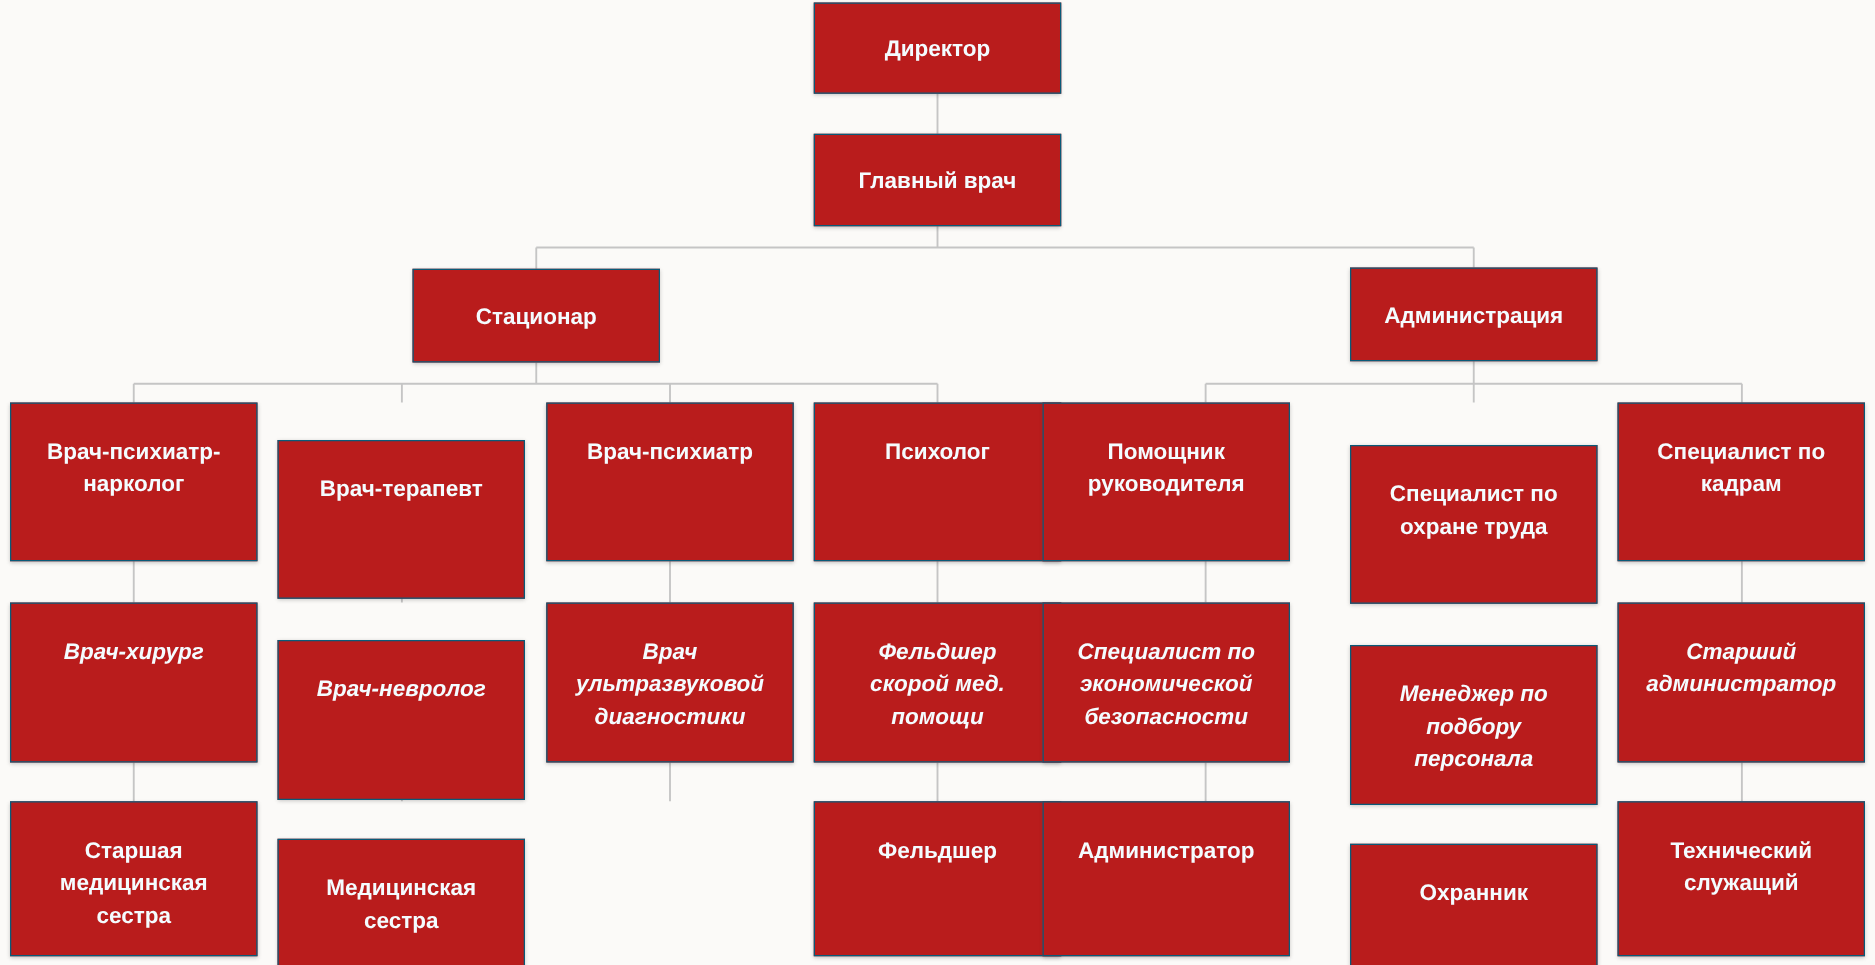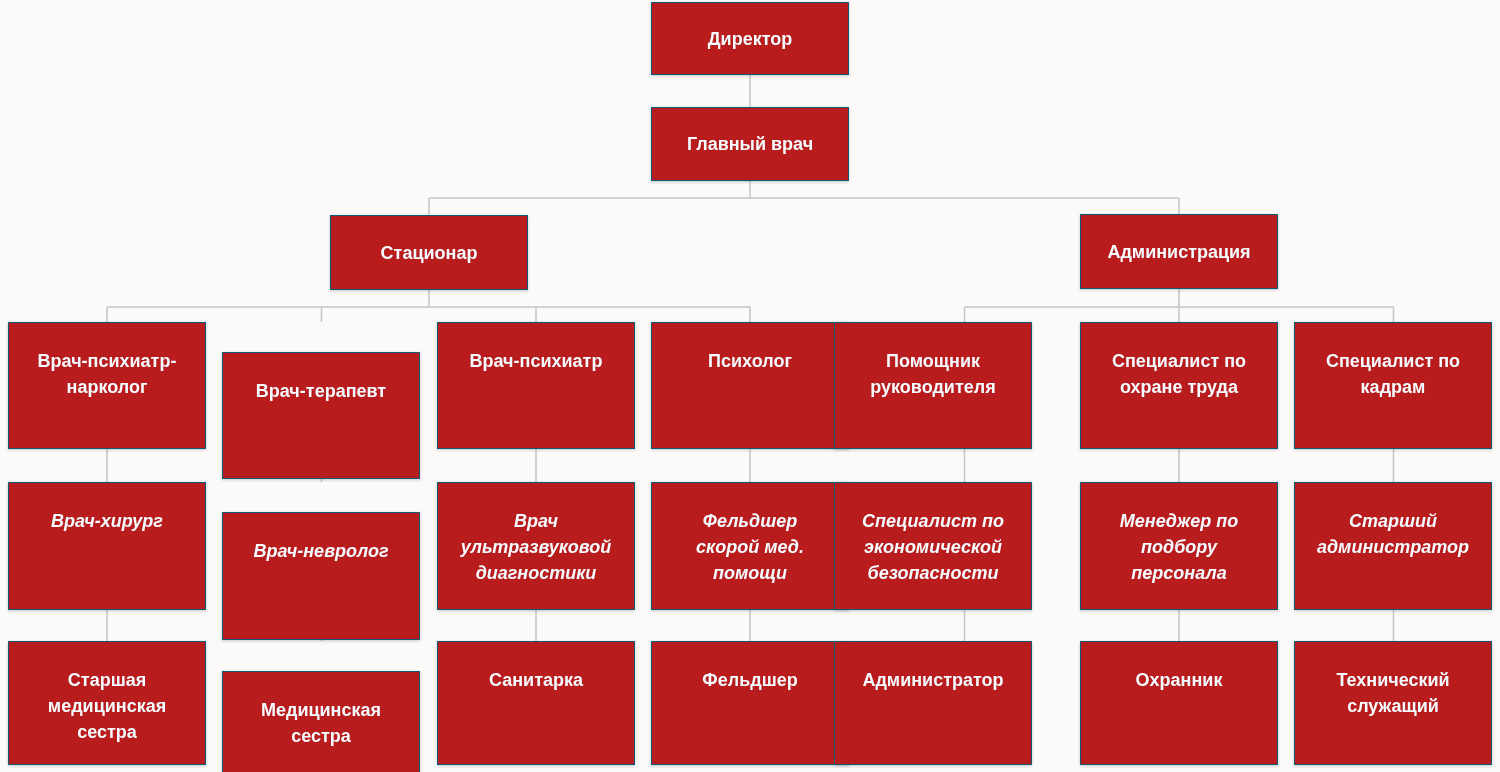--- a/index.html
+++ b/index.html
@@ -35,21 +35,21 @@
   .node .lbl {
     display: inline-block;
     max-width: 162px;
   }
   
   .c1 { left: 8px; }
   .c2 { left: 222px; margin-top: 30px; }
   .c3 { left: 437px; }
   .c4 { left: 651px; }
   .c5 { left: 834px; }
-  .c6 { left: 1080px; }
+  .c6 { left: 1080px; margin-top: 34px; }
   .c7 { left: 1294px; }
   
   .r3 { top: 322px; height: 127px; }
   .r4 { top: 482px; height: 128px; font-style: italic; }
   .r5 { top: 641px; height: 124px; }
 </style>
 </head>
 <body>
 
 <div class="canvas">
@@ -146,23 +146,20 @@
   <div class="node toptext r4 c7">
     <span class="lbl">Старший администратор</span>
   </div>
 
   <div class="node toptext r5 c1">
     <span class="lbl">Старшая медицинская сестра</span>
   </div>
   <div class="node toptext r5 c2">
     <span class="lbl">Медицинская сестра</span>
   </div>
-  <div class="node toptext r5 c3">
-    <span class="lbl">Санитарка</span>
-  </div>
   <div class="node toptext r5 c4">
     <span class="lbl">Фельдшер</span>
   </div>
   <div class="node toptext r5 c6">
     <span class="lbl">Охранник</span>
   </div>
   <div class="node toptext r5 c5">
     <span class="lbl">Администратор</span>
   </div>
   <div class="node toptext r5 c7">

